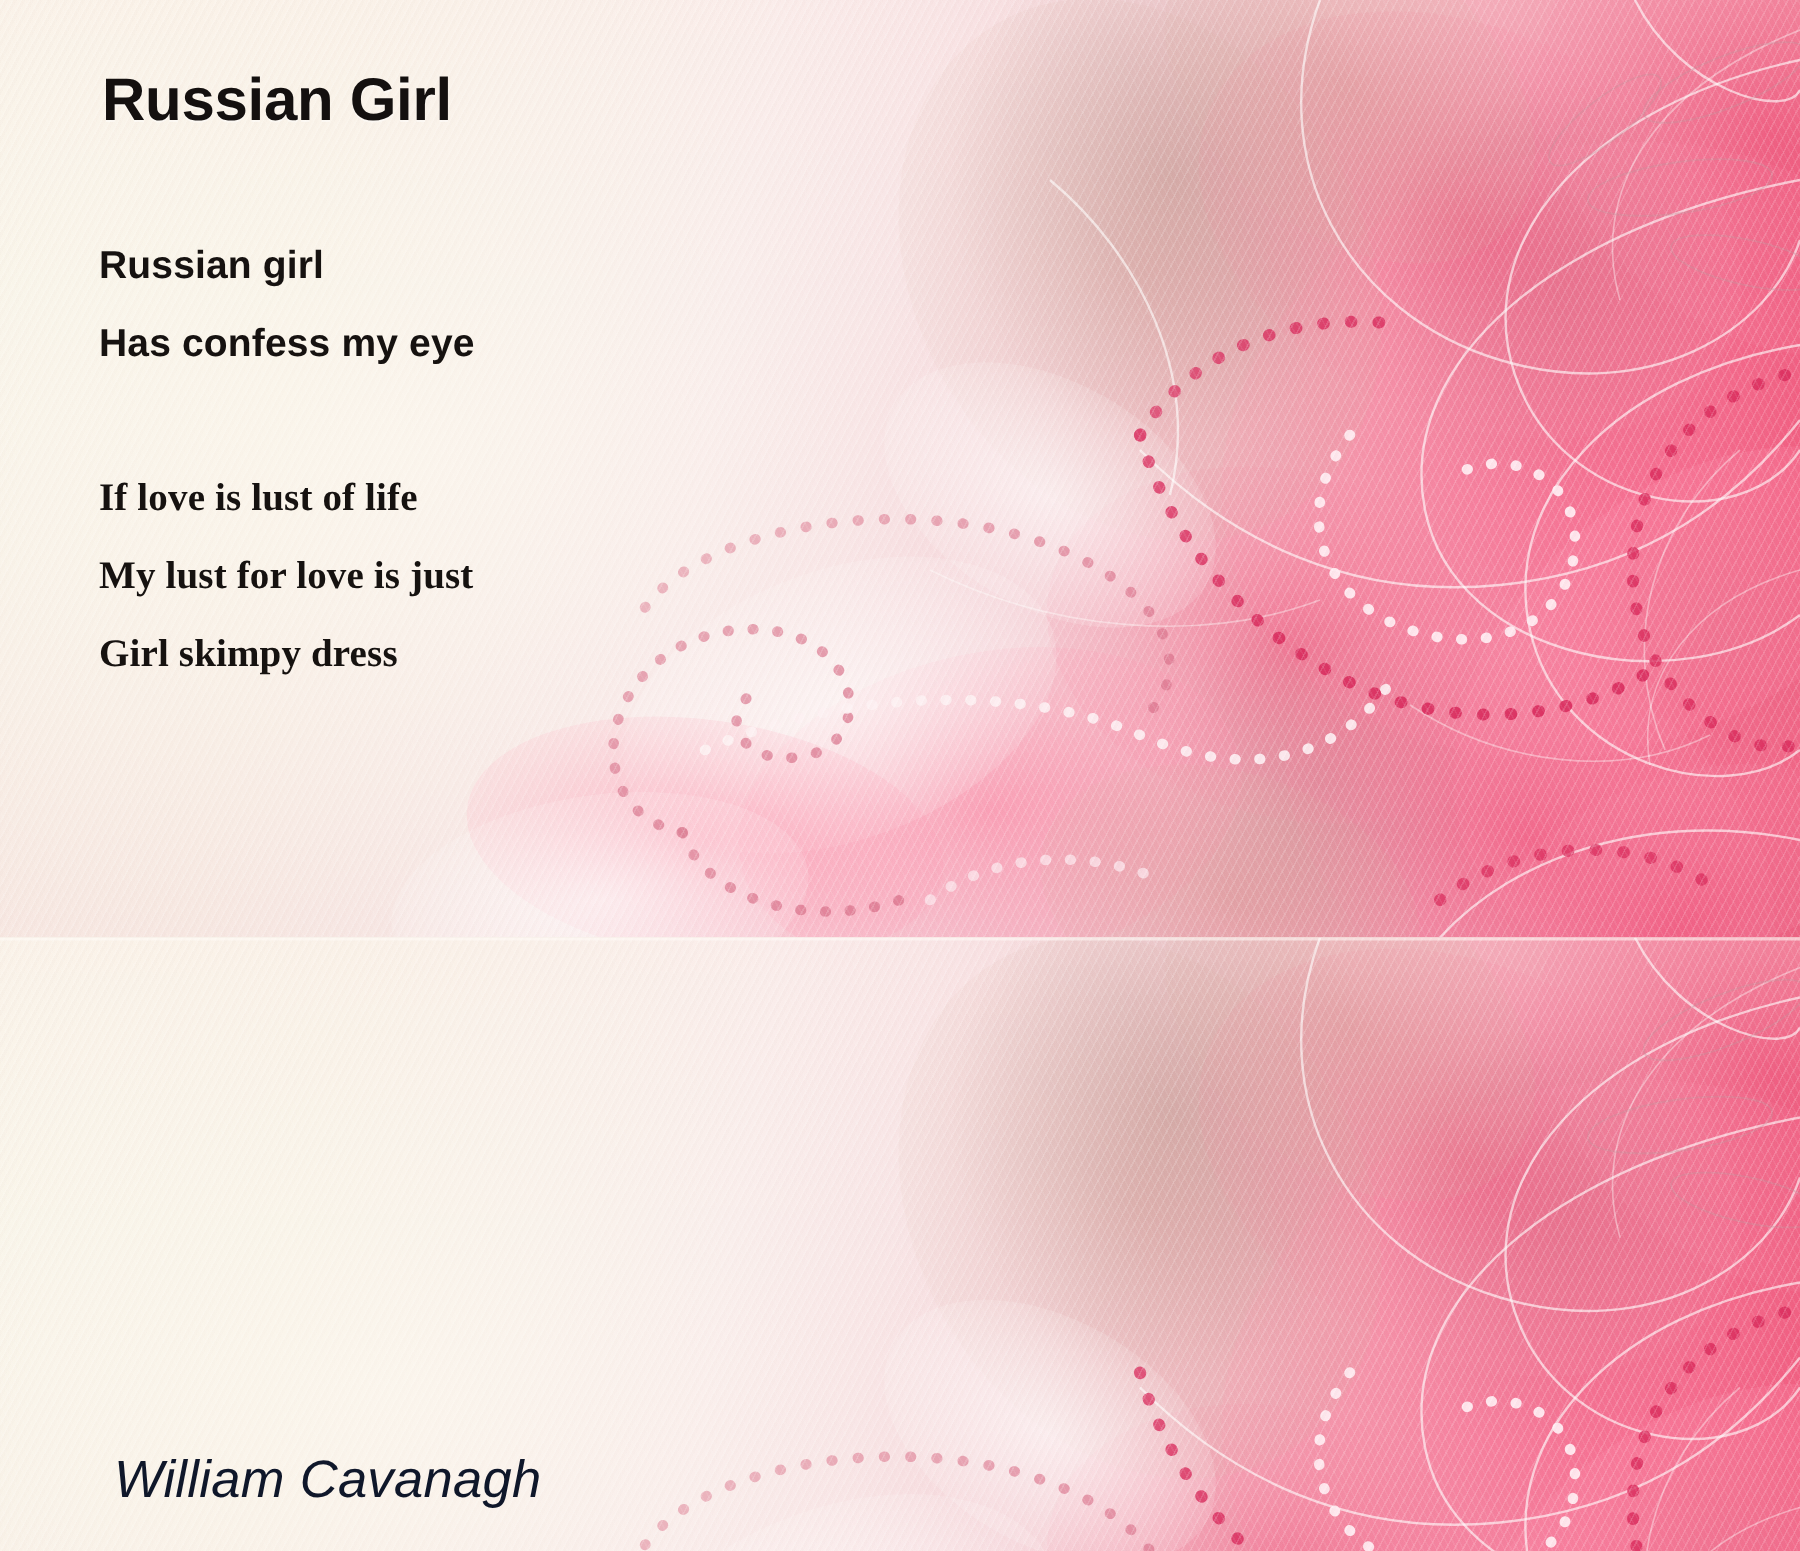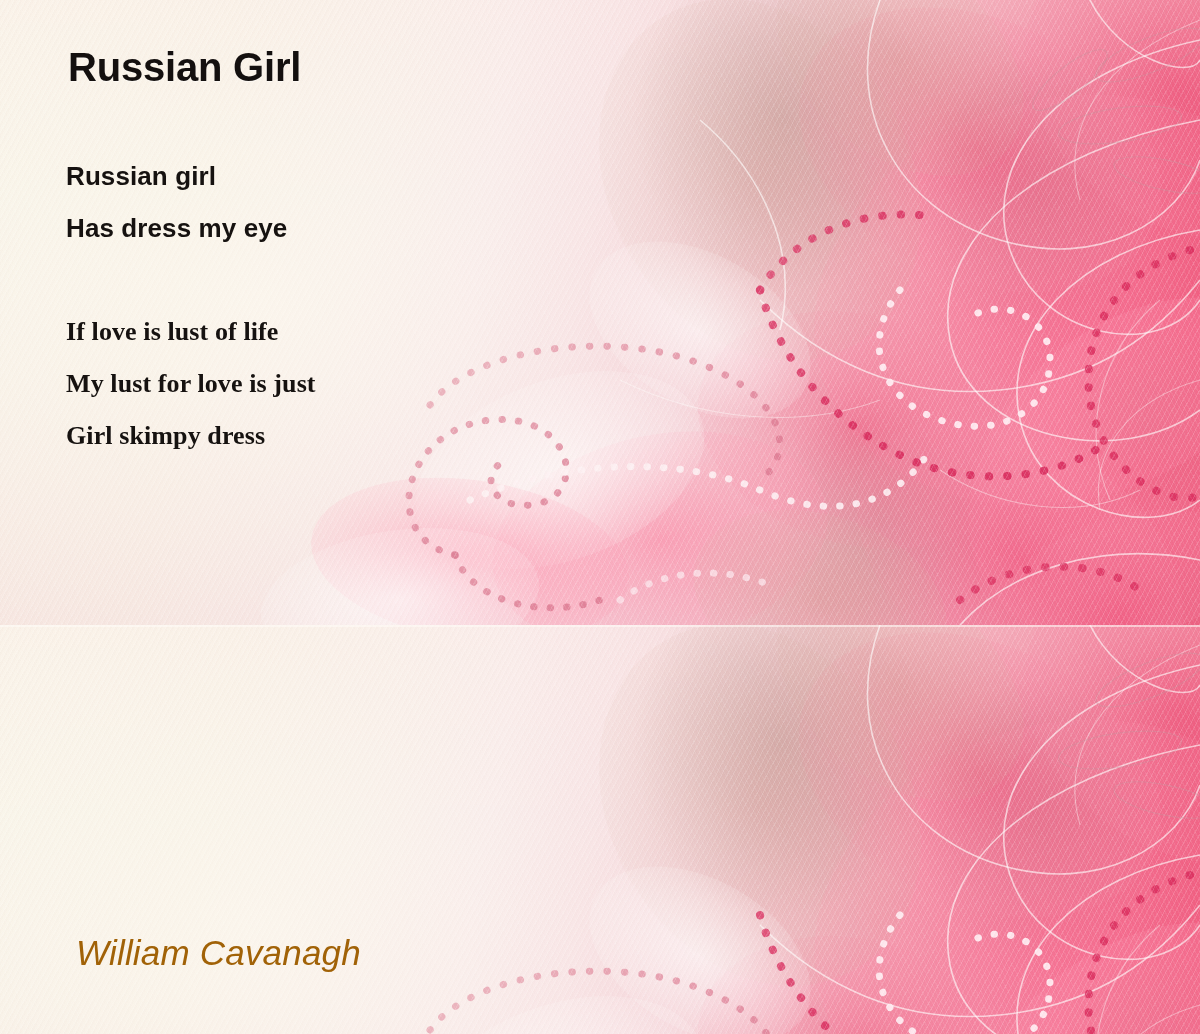--- a/index.html
+++ b/index.html
@@ -73,22 +73,22 @@
   }
   #poem{
     position:absolute;left:66px;top:150px;
     font-size:26px;font-weight:bold;color:#161210;
     line-height:52px;letter-spacing:.1px;
   }
   .stanza{margin:0 0 52px 0;}
   .stanza:last-child{margin-bottom:0;font-family:Liberation Serif, serif;}
   .line{white-space:pre;}
   #author{
-    position:absolute;left:76px;top:934px;
-    font-size:35px;font-style:italic;font-weight:normal;color:#a16207;
+    position:absolute;left:76px;top:968px;
+    font-size:35px;font-style:italic;font-weight:normal;color:#0f172a;
     letter-spacing:.2px;line-height:1.1;
   }
 </style>
 </head>
 <body>
 
 <div id="page">
 
   <div class="bg-layer">
 
@@ -258,21 +258,21 @@
   </div>
 
   <div class="text-layer">
 
     <div id="title">Russian Girl</div>
 
     <div id="poem">
 
       <div class="stanza">
         <div class="line">Russian girl</div>
-        <div class="line">Has dress my eye</div>
+        <div class="line">Has confess my eye</div>
       </div>
 
 
       <div class="stanza">
         <div class="line">If love is lust of life</div>
         <div class="line">My lust for love is just</div>
         <div class="line">Girl skimpy dress</div>
       </div>
 
     </div>

